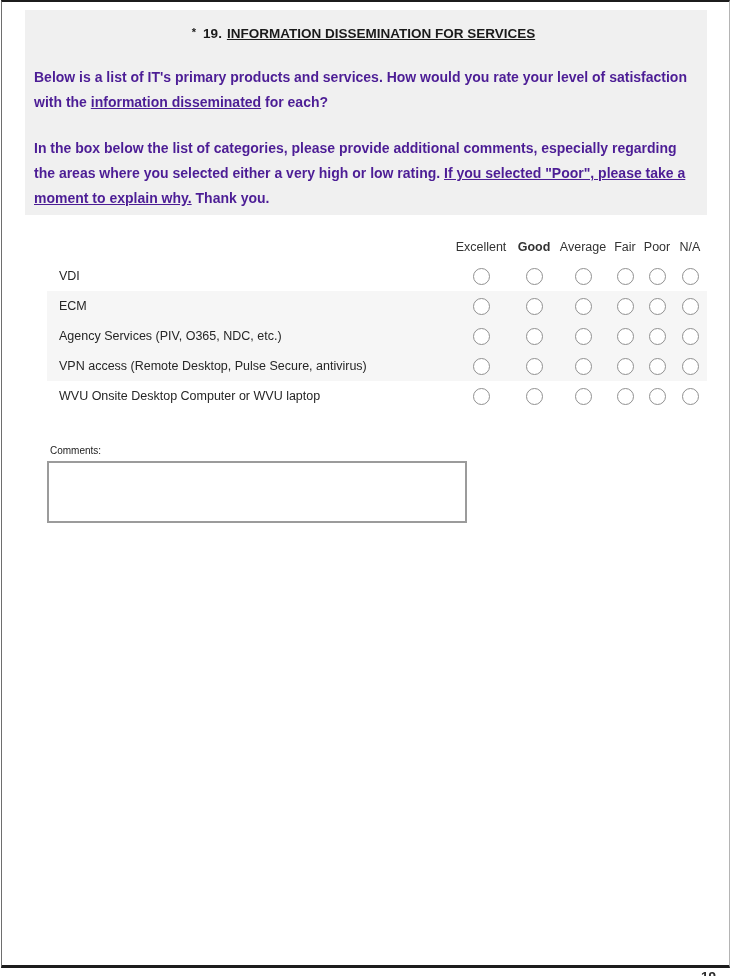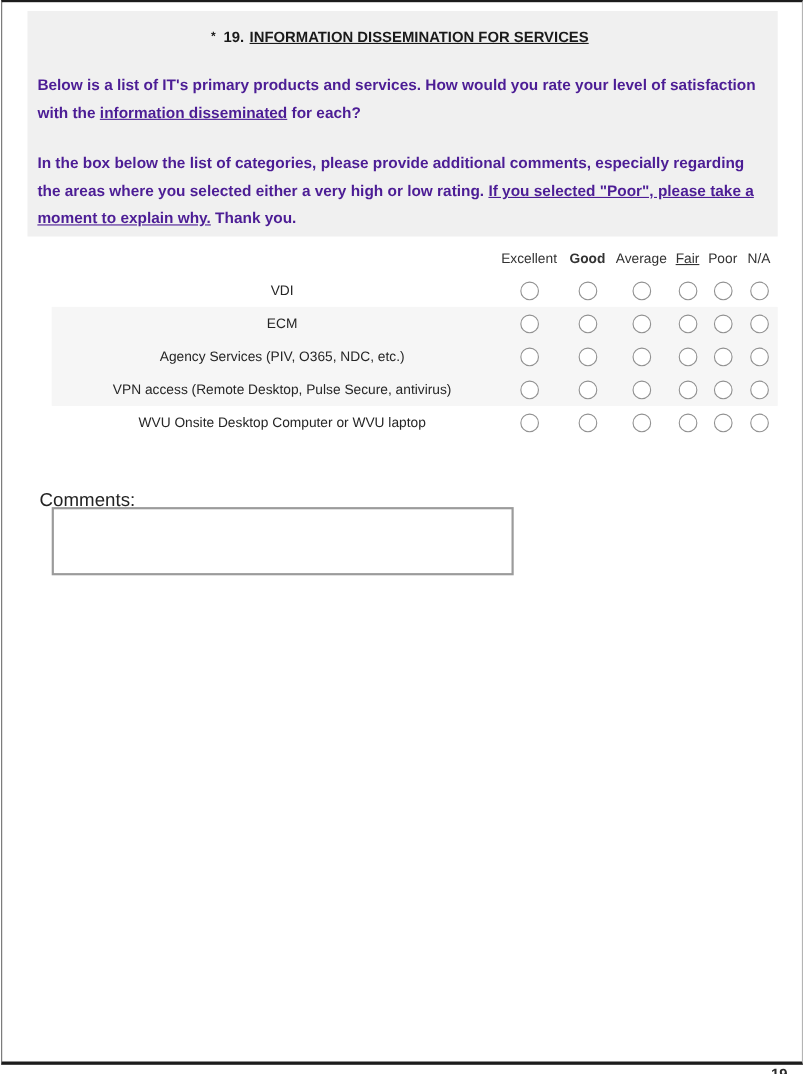--- a/index.html
+++ b/index.html
@@ -38,54 +38,54 @@
   .qtitle .req { font-size: 11px; vertical-align: 2px; margin-right: 7px; }
   .qtitle .num { margin-right: 5px; }
   .u { text-decoration: underline; }
   .qpara {
     font-size: 14px; font-weight: bold;
     line-height: 25px;
     margin: 0 0 21px 0;
     color: #4c1d95;
   }
   .matrix {
-    position: absolute; left: 45px; top: 224px;
+    position: absolute; left: 45px; top: 236px;
     width: 660px;
-    font-size: 12.5px; color: #262626; text-align: center;
+    font-size: 12.5px; color: #262626;
   }
   .mrow {
     display: flex; align-items: center;
     height: 30px;
   }
   .mrow.shaded { background: var(--row-bg, #f6f6f6); }
   .mrow.header { height: 18px; margin-bottom: 5px; background: none; color: #333; }
   .mlabel { flex: 1; padding-left: 12px; overflow: hidden; white-space: nowrap; }
   .mcols { display: flex; gap: 8px; align-items: center; padding-right: 5px; }
   .mcol {
     display: flex; justify-content: center; align-items: center;
     white-space: nowrap; overflow: visible;
   }
   .mcol:nth-child(1) { width: 54px; }
   .mcol:nth-child(2) { width: 36px; font-weight: bold; }
   .mcol:nth-child(3) { width: 46px; }
-  .mcol:nth-child(4) { width: 22px; text-decoration: underline; }
+  .mcol:nth-child(4) { width: 22px; }
   .mcol:nth-child(5) { width: 26px; }
   .mcol:nth-child(6) { width: 24px; }
   .radio {
     width: 17px; height: 17px;
     box-sizing: border-box;
     border: 1.5px solid var(--radio-border, #919191);
     border-radius: 50%;
     background: #ffffff;
     display: inline-block;
     cursor: pointer;
   }
   .comments-label {
-    position: absolute; left: 34px; top: 443px;
-    font-size: 17px; color: #222222;
+    position: absolute; left: 48px; top: 443px;
+    font-size: 10px; color: #222222;
   }
   .comments-box {
     position: absolute; left: 45px; top: 459px;
     width: 420px; height: 62px;
     box-sizing: border-box;
     border: 2px solid #9b9b9b;
     background: #ffffff;
     resize: none; outline: none;
     font-family: "Liberation Sans", sans-serif;
     font-size: 12.5px; padding: 4px 6px;

